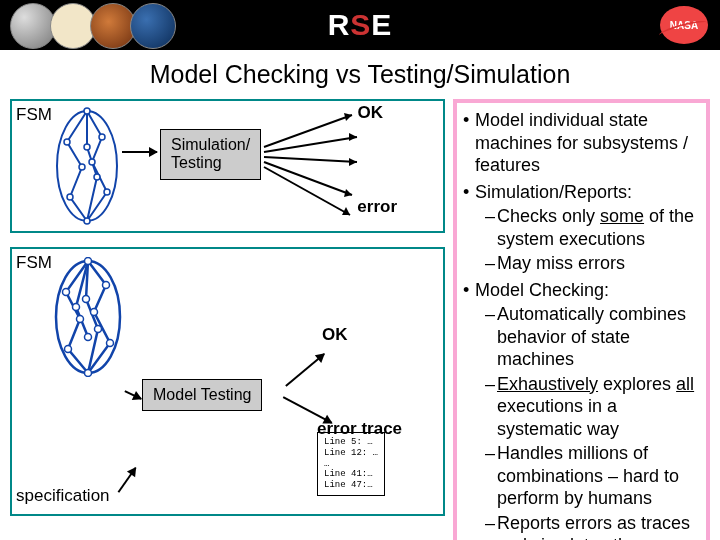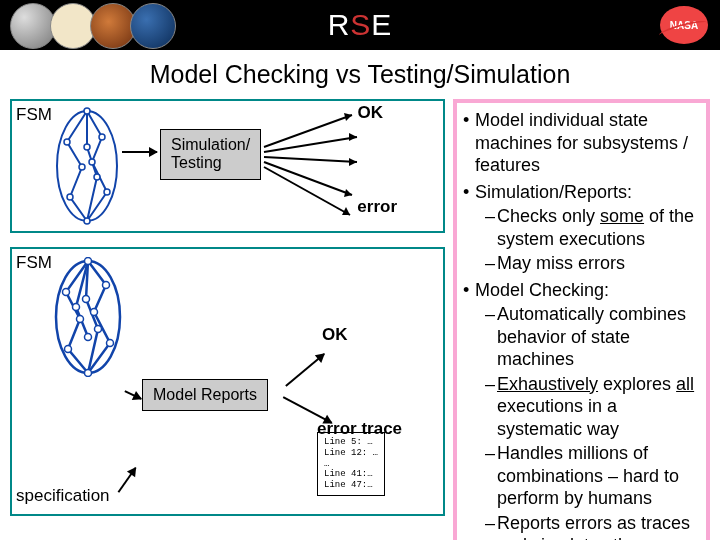--- a/index.html
+++ b/index.html
@@ -4,21 +4,21 @@
 <style>
 html,body{margin:0;padding:0;font-family:Arial,Helvetica,sans-serif;background:#fff;color:#000}
 .stage{width:720px;height:540px;position:relative;overflow:hidden}
 .banner{height:50px;background:#000;position:relative}
 .planets{position:absolute;left:10px;top:3px;display:flex;gap:-5px}
 .planet{width:44px;height:44px;border-radius:50%;border:1px solid #888;display:inline-block;margin-right:-6px}
 .p1{background:radial-gradient(circle at 30% 30%,#ddd,#777);}
 .p2{background:#f2e6c8}
 .p3{background:radial-gradient(circle at 40% 40%,#d07a3a,#6b2d0e)}
 .p4{background:radial-gradient(circle at 35% 35%,#3a6fb0,#0a2a55)}
-.rse{position:absolute;left:50%;top:50%;transform:translate(-50%,-50%);color:#fff;font-size:30px;font-weight:normal;letter-spacing:1px}
+.rse{position:absolute;left:50%;top:50%;transform:translate(-50%,-50%);color:#fff;font-size:30px;font-weight:bold;letter-spacing:1px}
 .rse .s{color:#cc3333}
 .nasa{position:absolute;right:12px;top:6px;width:48px;height:38px;background:#ef4444;border-radius:50%;color:#fff;font-size:10px;font-weight:bold;display:flex;align-items:center;justify-content:center}
 .nasa::after{content:"";position:absolute;width:50px;height:8px;border-top:2px solid #d33;border-radius:50%;transform:rotate(-15deg);top:18px;left:-2px}
 h1.title{font-weight:normal;font-size:25px;text-align:center;margin:10px 0 10px}
 .content{display:flex;padding:0 10px 10px;gap:8px}
 .left{flex:0 0 435px;position:relative}
 .right{flex:1;border:4px solid #f9a8d4;padding:6px 8px 6px 4px;font-size:18px;line-height:1.25}
 .panel{border:2px solid #088;position:relative;margin-bottom:14px;height:130px}
 .panel2{height:265px}
 .fsm-lbl{position:absolute;left:4px;top:4px;font-size:17px}
@@ -127,21 +127,21 @@
           <circle cx="58" cy="86" r="3.5"></circle>
               <circle cx="34" cy="42" r="3.5"></circle>
               <circle cx="46" cy="72" r="3.5"></circle>
           <circle cx="24" cy="50" r="3.5"></circle>
               <circle cx="36" cy="80" r="3.5"></circle>
               <circle cx="36" cy="116" r="3.5"></circle>
         </g>
       </svg>
       <div class="arrow" style="left:112px;top:145px;width:18px;transform:rotate(25deg)"></div>
       <div class="arrow" style="left:100px;top:230px;width:30px;transform:rotate(-55deg)"></div>
-      <div class="procbox pb2"><span>Model Reports</span></div>
+      <div class="procbox pb2"><span>Model Testing</span></div>
       <div class="arrow" style="left:268px;top:120px;width:50px;transform:rotate(-40deg)"></div>
       <div class="arrow" style="left:268px;top:160px;width:55px;transform:rotate(28deg)"></div>
       <div class="ok" style="left:310px;top:76px">OK</div>
       <div class="err" style="left:305px;top:170px">error trace</div>
       <div class="tracebox" style="left:305px;top:183px">Line 5: …
 Line 12: …
 …
 Line 41:…
 Line 47:…</div>
     </div>

